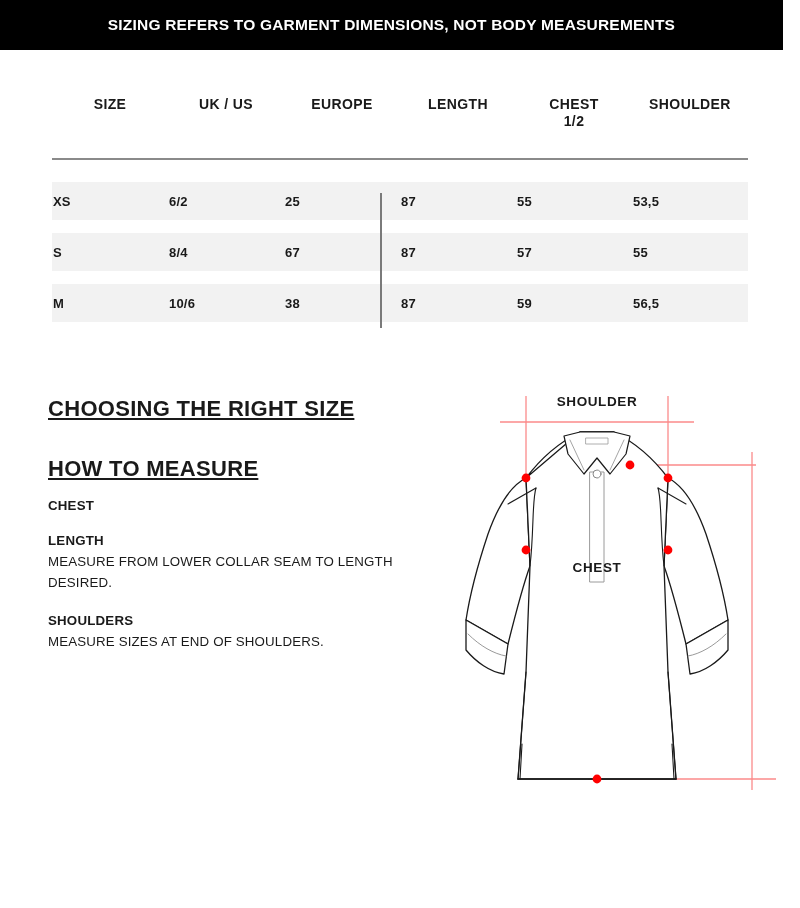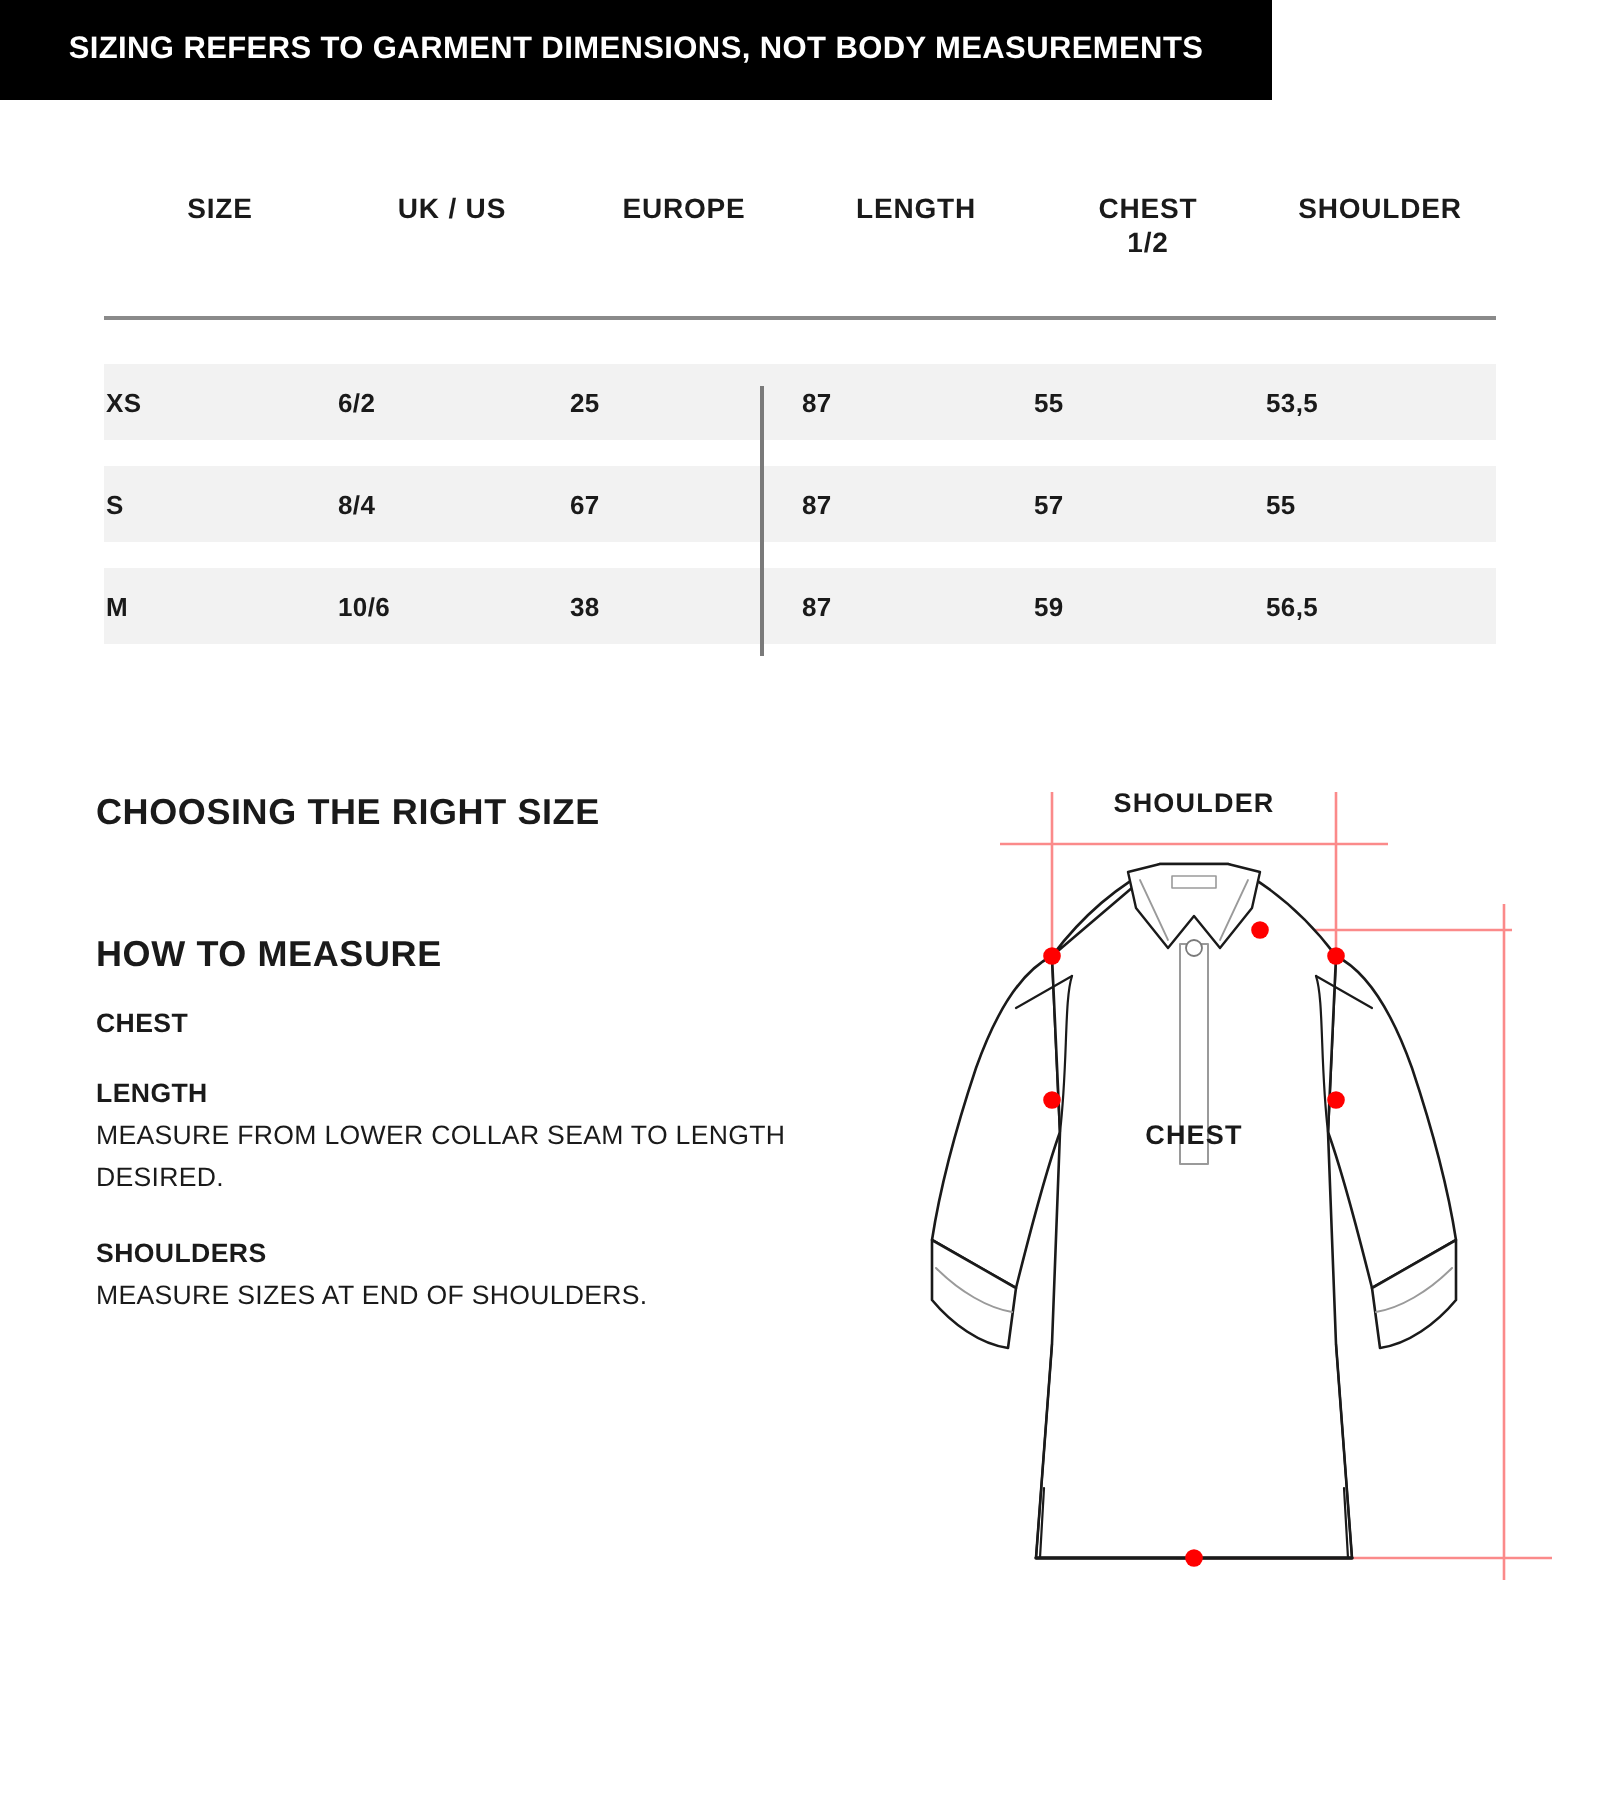--- a/index.html
+++ b/index.html
@@ -13,21 +13,21 @@
     position: relative;
     font-family: "Liberation Sans", sans-serif;
     color: #1a1a1a;
     overflow: hidden;
   }
 
   
   .banner {
     position: absolute;
     left: 0; top: 0;
-    width: 636px; height: 50px;
+    width: 783px; height: 50px;
     background: #000000;
     display: flex;
     align-items: center;
     justify-content: center;
   }
   .banner-text {
     color: #ffffff;
     font-size: 15.5px;
     font-weight: bold;
     letter-spacing: 0.2px;
@@ -87,27 +87,28 @@
     background: #7a7a7a;
   }
 
   
   .text-col {
     position: absolute;
     left: 48px; top: 396px;
     width: 400px;
   }
   .sec-title {
-    font-size: 18px;
+    font-size: 22px;
     font-weight: bold;
     letter-spacing: 0.3px;
     margin: 0 0 18px 0;
     color: #1a1a1a;
-  }
-  .sec-title.second { margin-top: 50px; margin-bottom: 16px; }
+    text-decoration: underline;
+  }
+  .sec-title.second { margin-top: 34px; margin-bottom: 16px; }
   .body-text {
     font-size: 13.3px;
     line-height: 21px;
     letter-spacing: 0.15px;
     margin: 0;
     color: #1a1a1a;
   }
   .meas-block { margin-top: 20px; }
   .meas-block:first-of-type { margin-top: 4px; }
   .meas-label {

